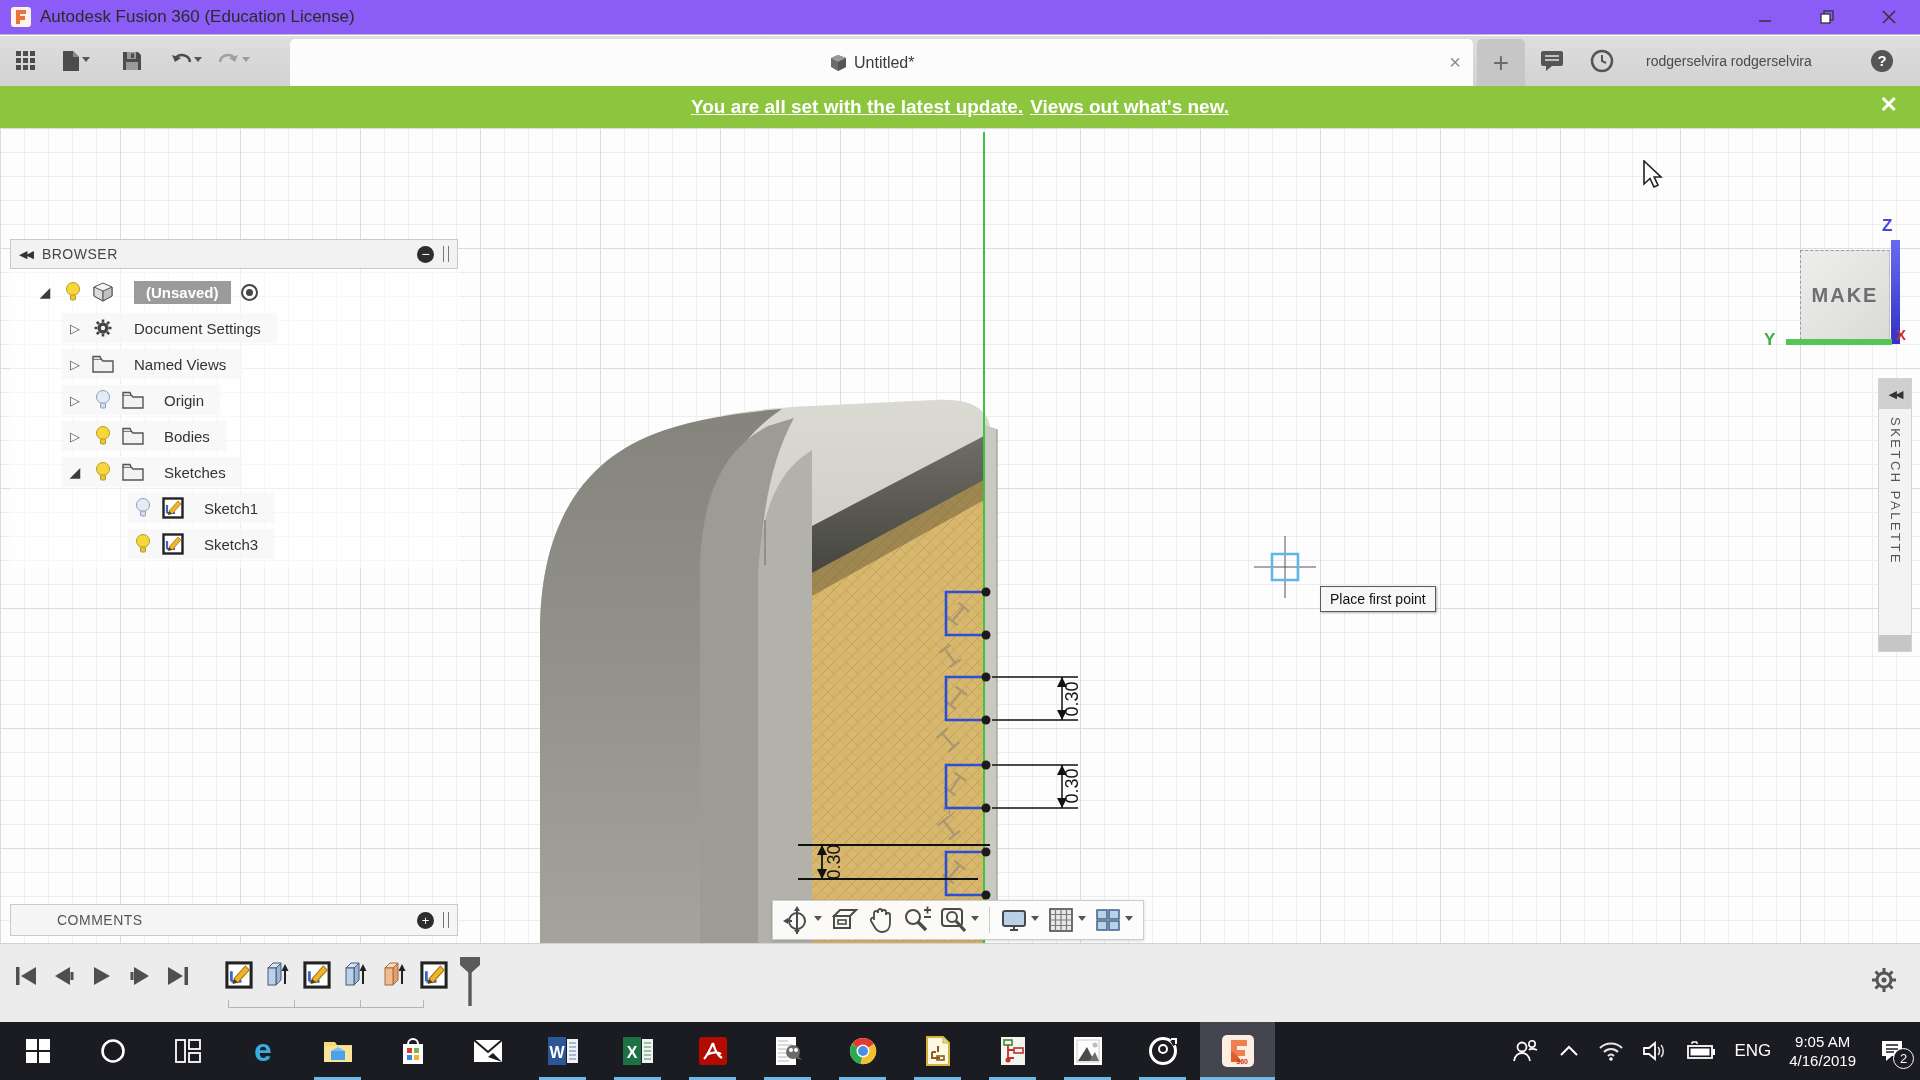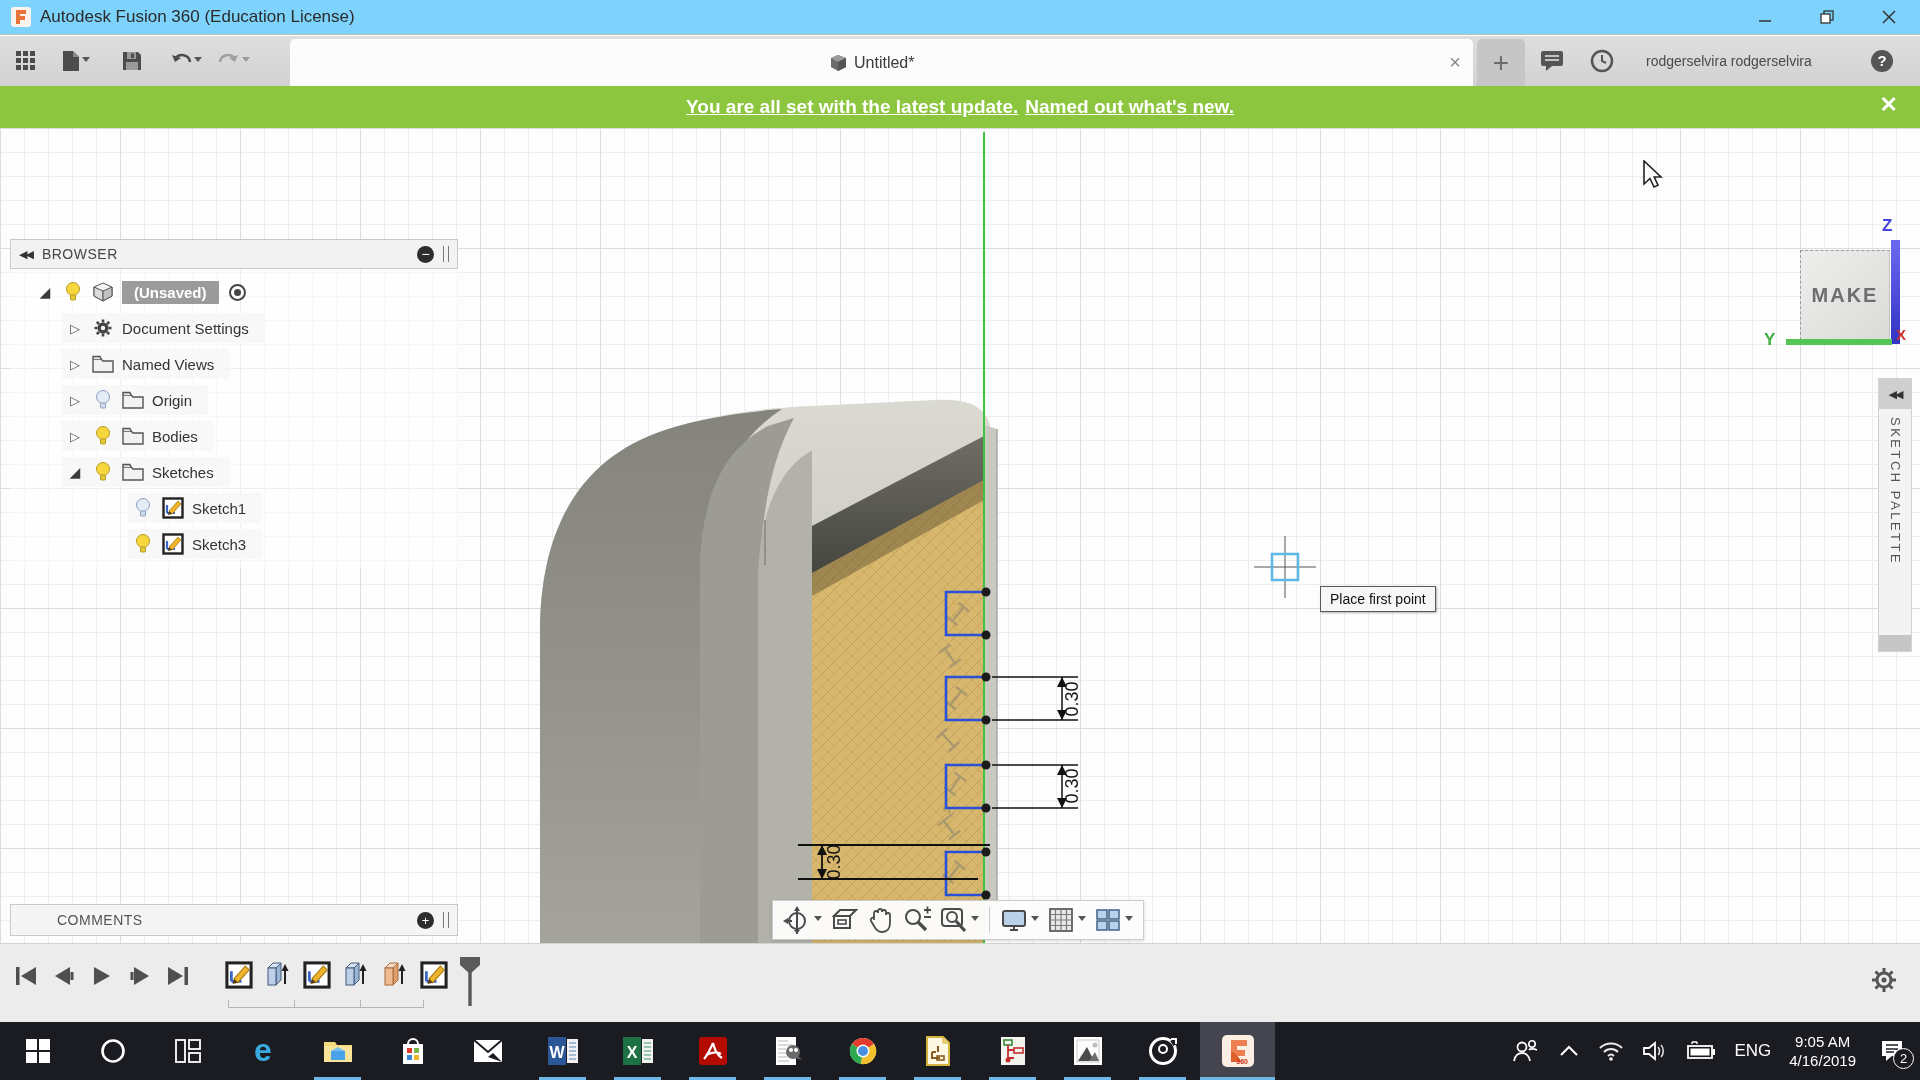--- a/index.html
+++ b/index.html
@@ -2,21 +2,21 @@
 <html><head>
 <meta charset="utf-8">
 <style>
   * { margin:0; padding:0; box-sizing:border-box; }
   html,body { width:1920px; height:1080px; overflow:hidden; }
   body { font-family:"Liberation Sans", sans-serif; }
   #root { position:relative; width:1920px; height:1080px; background:#fff; }
   .abs { position:absolute; }
 
   
-  .titlebar { position:absolute; left:0; top:0; width:1920px; height:35px; background:#7dd3fc; border-bottom:1px solid #bdbdbd; display:flex; align-items:center; }
+  .titlebar { position:absolute; left:0; top:0; width:1920px; height:35px; background:#8b5cf6; border-bottom:1px solid #bdbdbd; display:flex; align-items:center; }
   .app-title { font-size:17px; color:#2b2b2b; margin-left:8px; }
   .winctl { position:absolute; right:0; top:0; height:34px; display:flex; }
   .winbtn { width:62px; height:34px; display:flex; align-items:center; justify-content:center; color:#333; font-size:15px; }
 
   
   .qat { position:absolute; left:0; top:36px; width:1920px; height:50px; background:linear-gradient(#dedede,#d2d2d2); display:flex; align-items:center; }
   .qicon { width:40px; height:40px; display:flex; align-items:center; justify-content:center; color:#4c4c4c; }
   .qcaret { width:0; height:0; border:4px solid transparent; border-top:5px solid #555; margin-left:2px; }
   .qcaret.dis { border-top-color:#9a9a9a; }
   .tabstrip { position:absolute; left:290px; top:3px; width:1183px; height:47px; background:#fcfcfc; border-radius:5px 5px 0 0; display:flex; align-items:center; }
@@ -78,21 +78,21 @@
   .collapse-arrows { font-size:11px; color:#333; letter-spacing:-2px; }
   .pflex { flex:1; }
   .minusbtn { width:17px; height:17px; border-radius:50%; background:#2d2d2d; color:#fff; display:flex; align-items:center; justify-content:center; font-size:14px; line-height:1; }
   .handlebars { width:6px; height:16px; border-left:1.5px solid #777; border-right:1.5px solid #777; margin-left:9px; }
   .pbody { background:rgba(255,255,255,.55); padding:5px 0 6px 0; }
   .brow { height:36px; display:flex; align-items:center; }
   .chip { display:flex; align-items:center; background:rgba(247,247,247,.88); height:30px; padding-right:16px; }
   .expander { width:26px; display:flex; justify-content:center; color:#555; font-size:13px; }
   .expander.exp { color:#3c3c3c; font-size:14px; }
   .slot { width:30px; display:flex; justify-content:center; align-items:center; }
-  .blabel { font-size:15px; color:#333; margin-left:4px; white-space:nowrap; }
+  .blabel { font-size:15px; color:#333; margin-left:16px; white-space:nowrap; }
   .blabel.sel { background:#9b9b9b; color:#fff; font-weight:bold; padding:3px 12px; }
   .radio { width:17px; height:17px; border:2px solid #444; border-radius:50%; margin-left:10px; display:flex; align-items:center; justify-content:center; }
   .radio i { width:7px; height:7px; background:#444; border-radius:50%; }
 
   
   .comments { position:absolute; left:10px; top:776px; width:448px; height:32px; background:#f5f5f5; border:1px solid #c9c9c9; display:flex; align-items:center; padding:0 8px; }
   .ctitle { font-size:14px; color:#555; letter-spacing:.5px; margin-left:38px; }
   .plusbtn { width:17px; height:17px; border-radius:50%; background:#2d2d2d; color:#fff; display:flex; align-items:center; justify-content:center; font-size:13px; line-height:1; }
 
   
@@ -227,21 +227,21 @@
     <div class="qicon" style="position:absolute;left:1862px">
       <svg width="24" height="24">
           <circle cx="12" cy="12" r="11" fill="#555"></circle>
           <text x="12" y="17" text-anchor="middle" font-size="15" font-weight="bold" fill="#fff">?</text>
         </svg>
     </div>
   </div>
 
   <div class="banner">
     <span>You are all set with the latest update.</span>
-    <span class="lnk">Named out what's new.</span>
+    <span class="lnk">Views out what's new.</span>
     <span class="banner-close">✕</span>
   </div>
 
   <div class="ribbon">
     <div class="grip"></div>
     <div class="modelmenu">
       <span>MODEL</span>
       <span class="qcaret"></span>
     </div>
 

